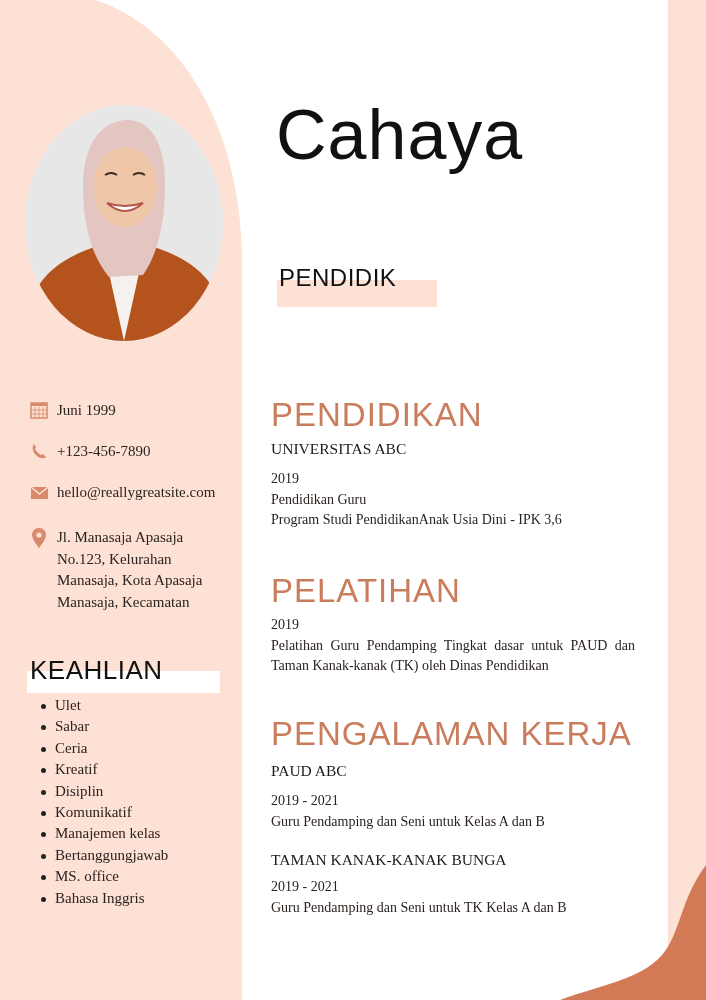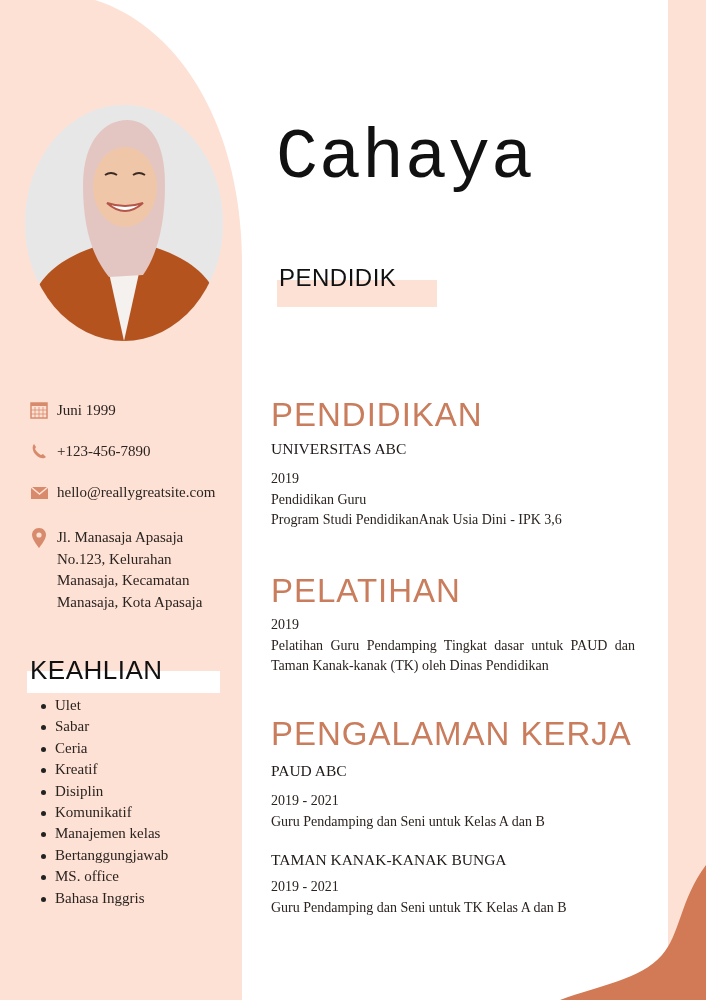--- a/index.html
+++ b/index.html
@@ -9,22 +9,22 @@
     .bg-left { position: absolute; left: 0; top: 0; width: 706px; height: 1000px; }
     .bg-right-strip { position: absolute; left: 668px; top: 0; width: 38px; height: 1000px; background: #fde1d5; }
     .blob { position: absolute; left: 0; top: 0; width: 706px; height: 1000px; }
 
     .photo {
       position: absolute; left: 25px; top: 105px; width: 198px; height: 236px;
       border-radius: 50%; overflow: hidden; background: #e9e8e9;
     }
 
     .name {
-      position: absolute; left: 276px; top: 116px;
-      font-family: Liberation Mono, monospace; font-weight: normal;
+      position: absolute; left: 276px; top: 92px;
+      font-family: Liberation Sans, sans-serif; font-weight: normal;
       font-size: 70px; line-height: 86px; color: #111111; letter-spacing: 1px;
     }
     .role-bar { position: absolute; left: 277px; top: 280px; width: 160px; height: 27px; background: #fde1d5; }
     .role {
       position: absolute; left: 279px; top: 264px;
       font-size: 24px; letter-spacing: 0.5px; color: #111;
     }
 
     .contact { position: absolute; left: 30px; font-family: "Liberation Serif", serif; font-size: 15px; color: #2b2320; }
     .contact .ico { position: absolute; left: 0; width: 18px; height: 18px; }
@@ -99,22 +99,22 @@
 </div>
 
 <div class="contact" style="top:527px;">
   <svg class="ico" style="top:0px; height:22px;" viewBox="0 0 18 22">
     <path d="M9 1 C4.5 1 2 4.5 2 8 C2 12.5 9 21 9 21 C9 21 16 12.5 16 8 C16 4.5 13.5 1 9 1 Z" fill="#d88a6c"></path>
     <circle cx="9" cy="8" r="2.6" fill="#fde1d5"></circle>
   </svg>
   <div class="txt">
     <div>Jl. Manasaja Apasaja</div>
     <div>No.123, Kelurahan</div>
+    <div>Manasaja, Kota Apasaja</div>
     <div>Manasaja, Kecamatan</div>
-    <div>Manasaja, Kota Apasaja</div>
   </div>
 </div>
 
 <div class="skills-bar"></div>
 <div class="skills-title">KEAHLIAN</div>
 <ul class="skills-list">
   <li>Ulet</li>
   <li>Sabar</li>
   <li>Ceria</li>
   <li>Kreatif</li>

